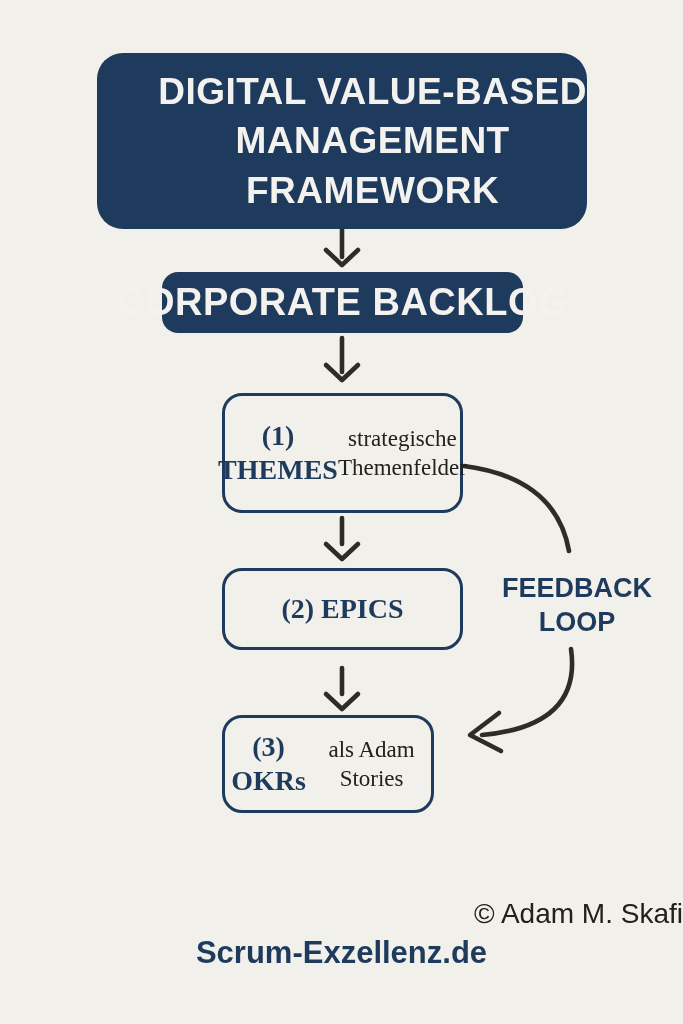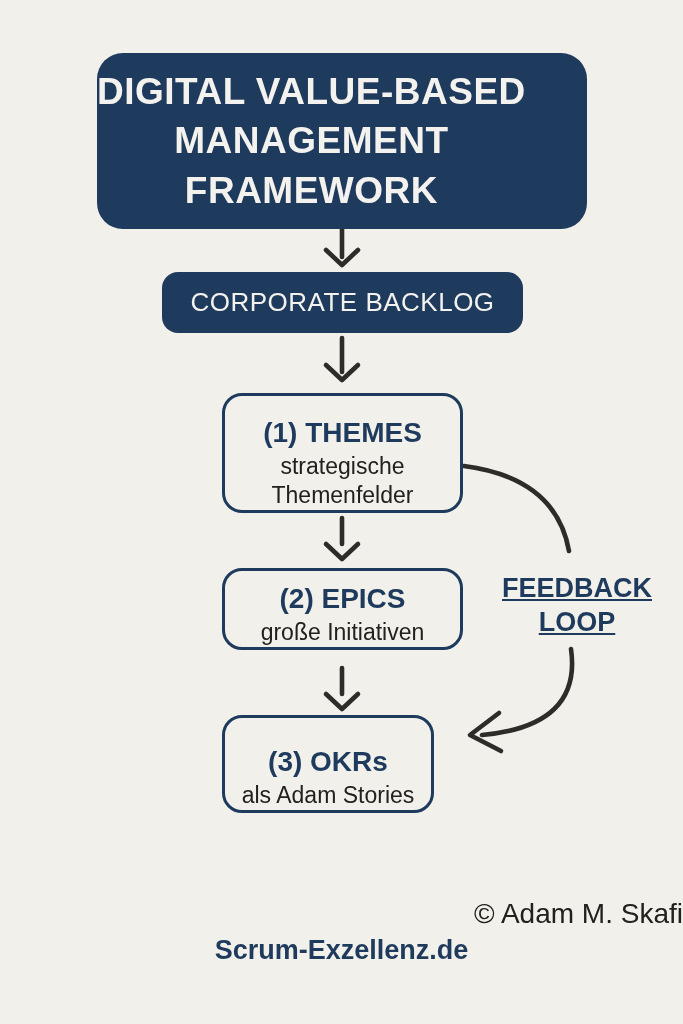--- a/index.html
+++ b/index.html
@@ -20,49 +20,50 @@
     font-family:"Liberation Sans","DejaVu Sans",sans-serif;
   }
   .arrow-layer{
     position:absolute;left:0;top:0;width:683px;height:1024px;
     pointer-events:none;
   }
   .header-box{
     position:absolute;left:97px;top:53px;width:490px;height:176px;
     background:var(--navy);
     border-radius:26px;
-    display:flex;align-items:center;justify-content:flex-start;
+    display:flex;align-items:center;justify-content:flex-end;
   }
   .header-title{
     color:var(--box-text);
     font-size:37px;font-weight:700;
     letter-spacing:.5px;
     line-height:1.33;
     text-align:center;
     white-space:pre-line;
   }
   .backlog-pill{
     position:absolute;left:162px;top:272px;width:361px;height:61px;
     background:var(--navy);
     border-radius:16px;
     display:flex;align-items:center;justify-content:center;
   }
   .backlog-label{
     color:var(--box-text);
-    font-size:26px;font-weight:400;
+    font-size:38px;font-weight:700;
     letter-spacing:.5px;
     white-space:nowrap;
   }
   .stage-box{
     position:absolute;left:222px;width:241px;
     border:3px solid var(--navy);
     border-radius:20px;
     background:var(--background);
-    display:flex;flex-direction:column;align-items:center;justify-content:flex-end;
+    display:flex;flex-direction:row;align-items:center;justify-content:center;
     text-align:center;
+    font-family:Liberation Serif, serif;
   }
   .stage-themes{top:393px;height:120px;}
   .stage-epics{top:568px;height:82px;}
   .stage-okrs{top:715px;height:98px;width:212px;}
   .stage-title{
     color:var(--navy);
     font-size:28px;font-weight:700;
     line-height:1.2;
   }
   .stage-subtitle{
@@ -72,33 +73,32 @@
     white-space:pre-line;
     margin-top:2px;
   }
   .feedback-label{
     position:absolute;left:487px;top:572px;width:180px;
     color:var(--navy);
     font-size:27px;font-weight:700;
     line-height:1.25;
     text-align:center;
     white-space:pre-line;
-    text-decoration:underline;
   }
   .footer-copyright{
     position:absolute;left:0;top:898px;width:683px;
     text-align:right;
     color:var(--text-dark);
     font-size:28px;font-weight:400;
   }
   .footer-brand{
     position:absolute;left:0;top:935px;width:683px;
     text-align:center;
     color:var(--navy);
-    font-size:27px;font-weight:700;
+    font-size:31px;font-weight:700;
   }
 </style>
 </head>
 <body>
 
 <div class="canvas">
 
   <svg class="arrow-layer" viewBox="0 0 683 1024">
     <g stroke="#2e2c29" stroke-width="4.6" fill="none" stroke-linecap="round" stroke-linejoin="round">
 
@@ -142,21 +142,20 @@
   </div>
 
   <div class="stage-box stage-themes">
     <div class="stage-title">(1) THEMES</div>
     <div class="stage-subtitle">strategische
 Themenfelder</div>
   </div>
 
   <div class="stage-box stage-epics">
     <div class="stage-title">(2) EPICS</div>
-    <div class="stage-subtitle">große Initiativen</div>
   </div>
 
   <div class="stage-box stage-okrs">
     <div class="stage-title">(3) OKRs</div>
     <div class="stage-subtitle">als Adam Stories</div>
   </div>
 
   <div class="feedback-label">FEEDBACK
 LOOP</div>
 

